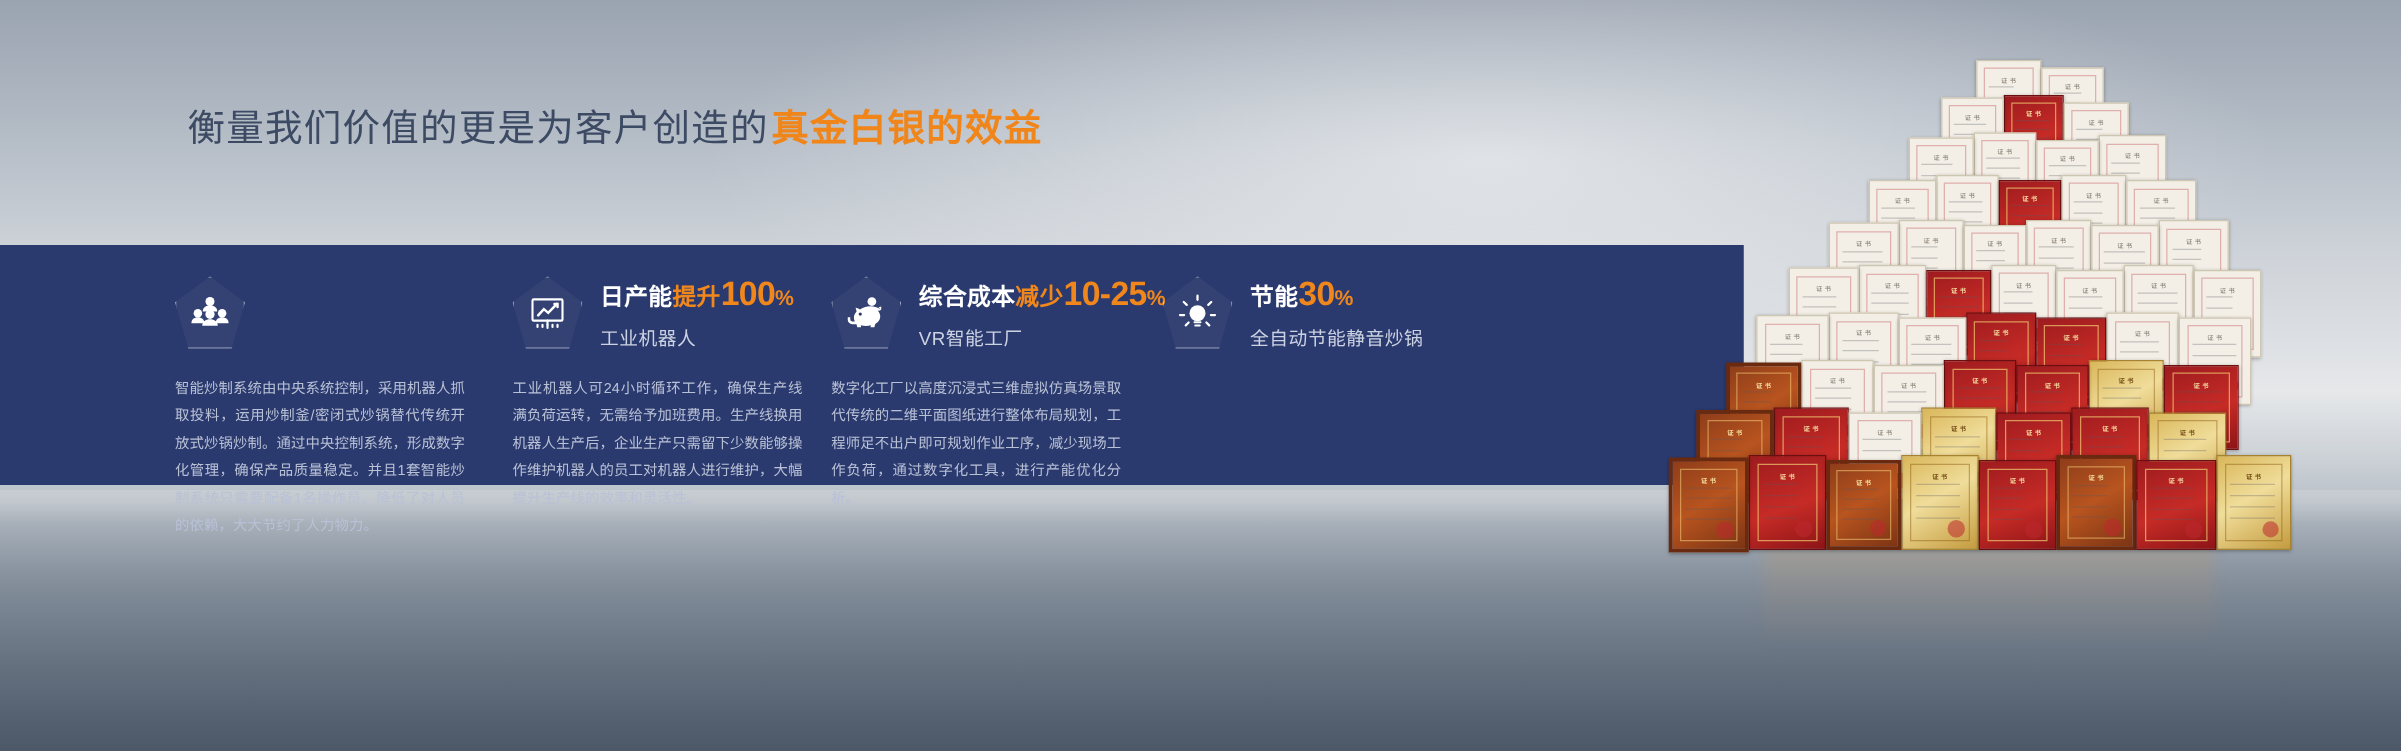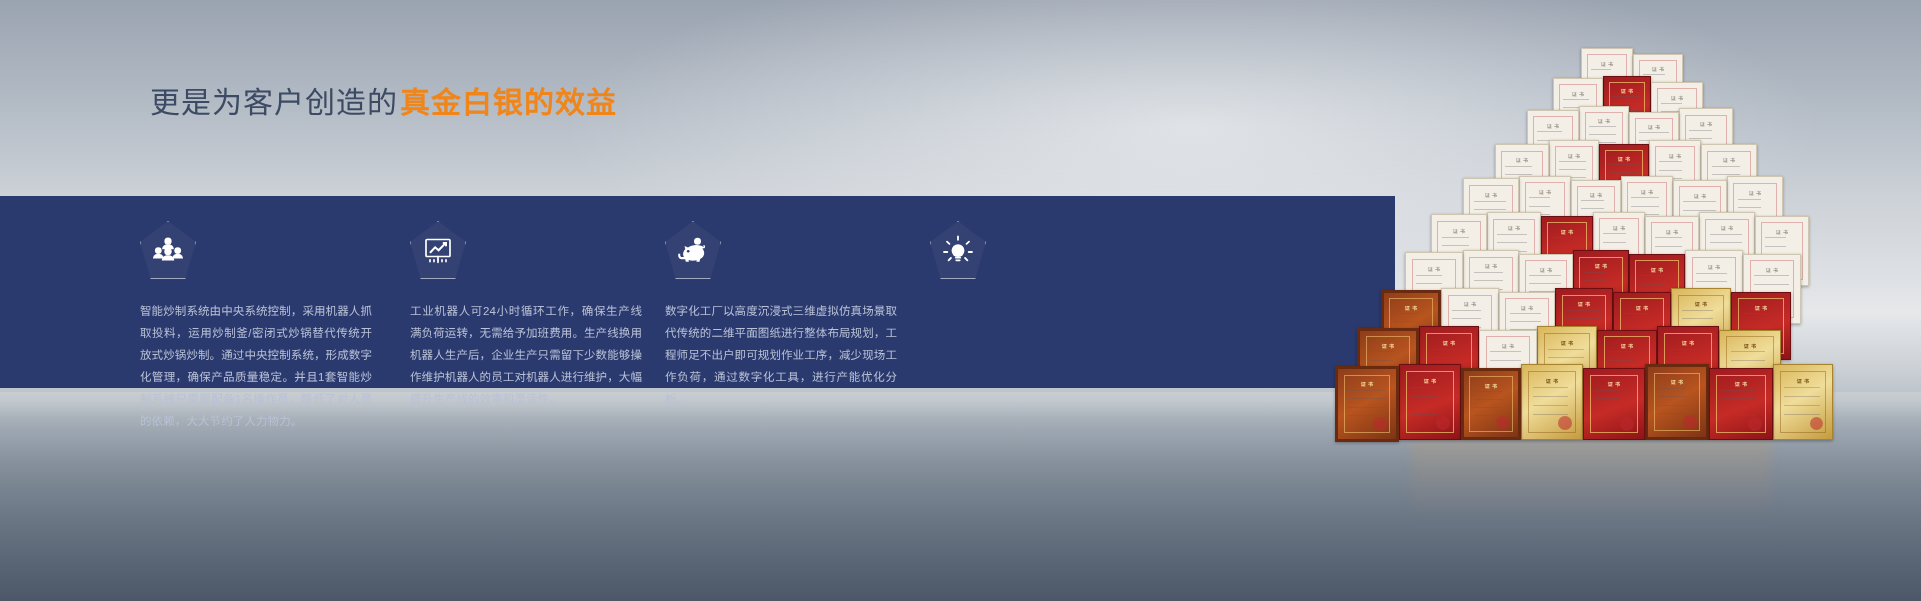--- a/index.html
+++ b/index.html
@@ -701,20 +701,21 @@
         <div class="ln" style="top:30%;width:61%"></div>
         <div class="ln" style="top:42%;width:61%"></div>
         <div class="ln" style="top:54%;width:61%"></div>
         <div class="ln" style="top:66%;width:61%"></div>
         <div class="seal" style="right:16%;bottom:12%;width:13px;height:13px"></div>
       </div>
     </div>
   <div class="cert-reflection"></div>
 
   <div class="headline">
+    <span class="hl-plain">衡量我们价值的</span>
     <span class="hl-plain">更是为客户创造的</span>
     <span class="hl-accent">真金白银的效益</span>
   </div>
 
   <div class="panel">
     <div class="panel-inner" id="features-host">
         <div class="feature" style="left: 140px;">
           <div class="feature-head">
             <div class="hexwrap">
               <div class="hex-fill"></div>
@@ -743,49 +744,61 @@
               <div class="hexicon">
                 <svg width="30" height="28" viewBox="0 0 30 28" fill="none" stroke="#fff" stroke-width="1.7" stroke-linecap="round">
                   <rect x="3" y="3.5" width="24" height="17" rx="1"></rect>
                   <path d="M7.5 16.3l4.6-5 3.5 3 6.9-7.2" stroke-width="2"></path>
                   <path d="M20.6 7.1h2.4v2.4" stroke-width="2"></path>
                   <path d="M15 20.5v3.3"></path>
                   <path d="M7 25.6v-1.8M11 25.6v-1.8M15 26.3v-2.5M19 25.6v-1.8M23 25.6v-1.8"></path>
                 </svg>
               </div>
             </div>
+            <div class="titles">
+              <div class="t-main"><span>日产能</span><span class="accent">提升</span><span class="bignum">100</span><span class="pct">%</span></div>
+              <div class="t-sub">工业机器人</div>
+            </div>
           </div>
           <div class="f-body">工业机器人可24小时循环工作，确保生产线满负荷运转，无需给予加班费用。生产线换用机器人生产后，企业生产只需留下少数能够操作维护机器人的员工对机器人进行维护，大幅提升生产线的效率和灵活性。</div>
         </div>
         <div class="feature" style="left: 665px;">
           <div class="feature-head">
             <div class="hexwrap">
               <div class="hex-fill"></div>
               <div class="hex"></div>
               <div class="hexicon">
                 <svg width="32" height="26" viewBox="0 0 32 26" fill="#fff">
                   <circle cx="20.5" cy="4.2" r="3.5"></circle>
                   <path d="M27.7 10.6c-2-1.7-5-2.7-8.4-2.7-3.3 0-6.3 1-8.3 2.6-.7-.5-2-1.2-3.6-1.3.5 1 .8 2.2.8 3.1-1.3 1.3-2.1 3-2.1 4.8 0 1.1.3 2.1.8 3H5c-1 0-1.8-.8-1.8-1.8v-1.5H1.2v2c0 1.9 1.6 3.5 3.5 3.5h3.5l.6 2.4h3.1l-.3-1.6c1.3.4 2.8.6 4.3.6 1.3 0 2.6-.2 3.8-.5l-.3 1.5h3.1l.7-2.6c2.4-1.3 4-3.5 4-6 0-1.7-.7-3.3-1.9-4.6l1.6-.2c.6 0 1.1-.5 1.1-1.1v-2c-.9.3-1.9.4-2.3.4z"></path>
                   <circle cx="11.2" cy="14.2" r="1.3" fill="#2b3a6e"></circle>
                 </svg>
               </div>
+            </div>
+            <div class="titles">
+              <div class="t-main"><span>综合成本</span><span class="accent">减少</span><span class="bignum">10-25</span><span class="pct">%</span></div>
+              <div class="t-sub">VR智能工厂</div>
             </div>
           </div>
           <div class="f-body">数字化工厂以高度沉浸式三维虚拟仿真场景取代传统的二维平面图纸进行整体布局规划，工程师足不出户即可规划作业工序，减少现场工作负荷，通过数字化工具，进行产能优化分析。</div>
         </div>
         <div class="feature" style="left: 930px;">
           <div class="feature-head">
             <div class="hexwrap">
               <div class="hex-fill"></div>
               <div class="hex"></div>
               <div class="hexicon">
                 <svg width="30" height="30" viewBox="0 0 30 30" fill="none" stroke="#fff" stroke-width="1.8" stroke-linecap="round">
                   <path d="M15 1.5v3.3M26 6.6l-2.4 2.3M29 17h-3.3M1 17h3.3M4 6.6l2.4 2.3M24.4 25.3l-2.3-2.3M5.6 25.3l2.3-2.3"></path>
                   <circle cx="15" cy="15.6" r="6.4" fill="#fff" stroke="none"></circle>
                   <path d="M12.6 22.8h4.8M13.2 25.4h3.6" stroke-width="1.6"></path>
                 </svg>
               </div>
             </div>
+            <div class="titles">
+              <div class="t-main"><span>节能</span><span class="accent"></span><span class="bignum">30</span><span class="pct">%</span></div>
+              <div class="t-sub">全自动节能静音炒锅</div>
+            </div>
           </div>
         </div>
       </div>
   </div>
 </div>
 
 </body></html>

